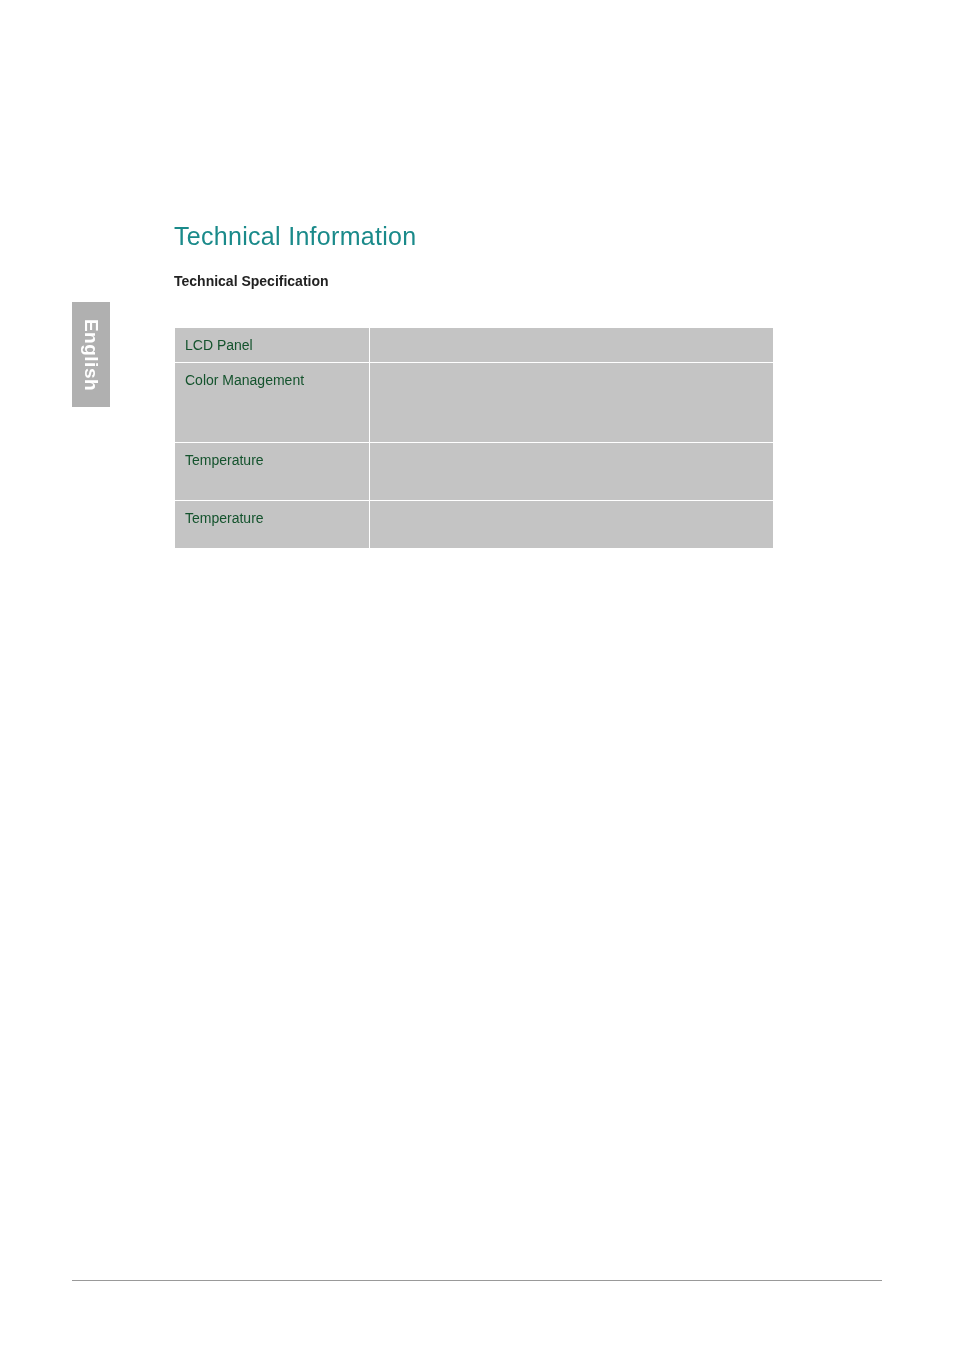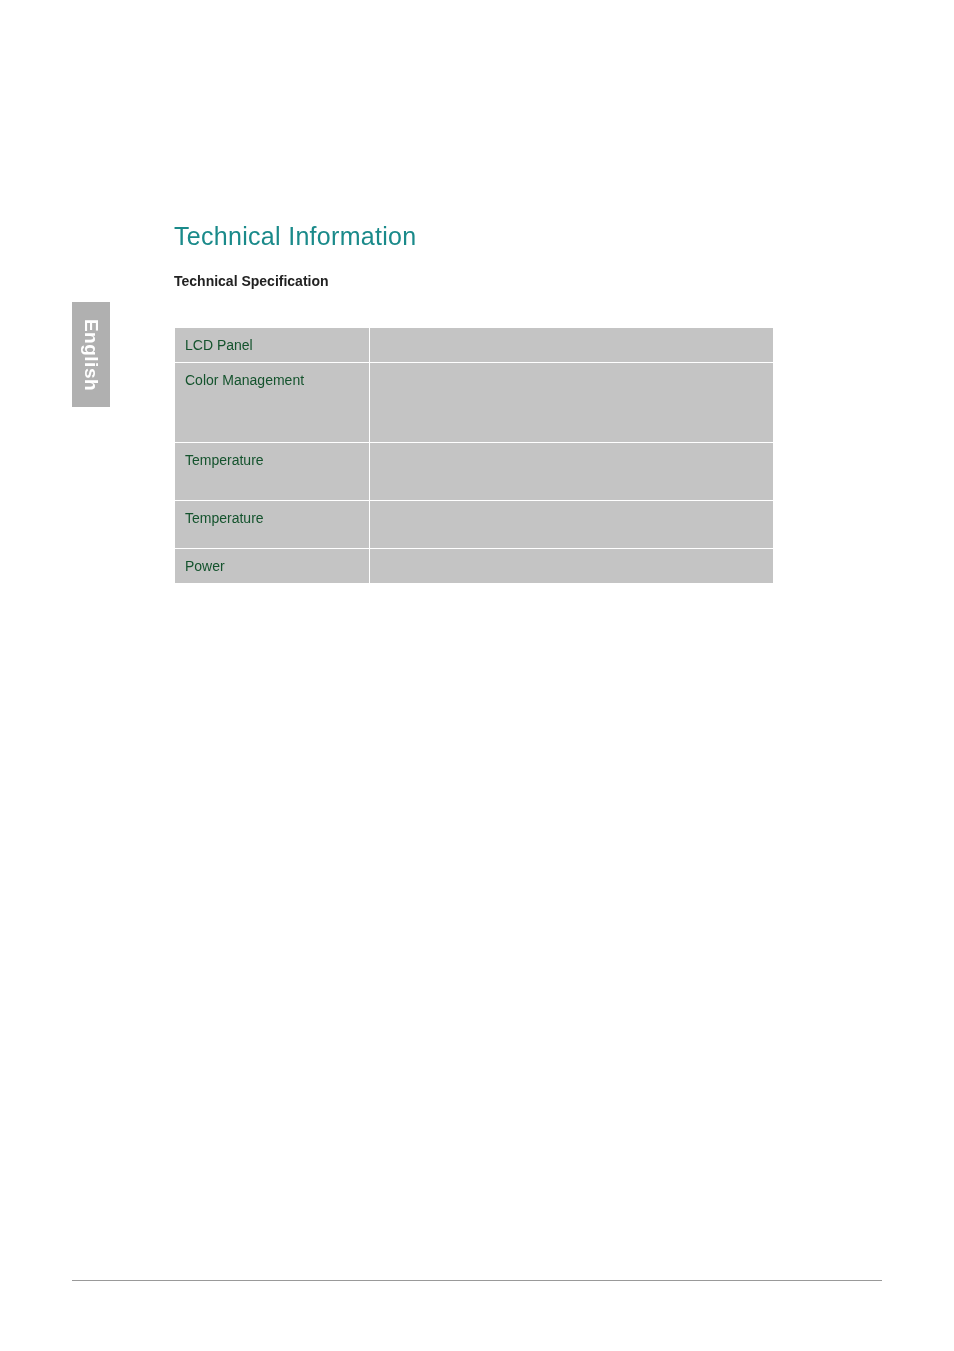--- a/index.html
+++ b/index.html
@@ -111,21 +111,17 @@
       <td class="value tall-2"></td>
     </tr>
     <tr>
       <td class="label tall-1a">Temperature</td>
       <td class="value tall-1a"></td>
     </tr>
     <tr>
       <td class="label tall-1b">Temperature</td>
       <td class="value tall-1b"></td>
     </tr>
-    <tr>
-      <td class="label">Power</td>
-      <td class="value"></td>
-    </tr>
   </tbody>
     </table>
 </div>
 
 <div class="footer-line"></div>
 
 </body></html>

